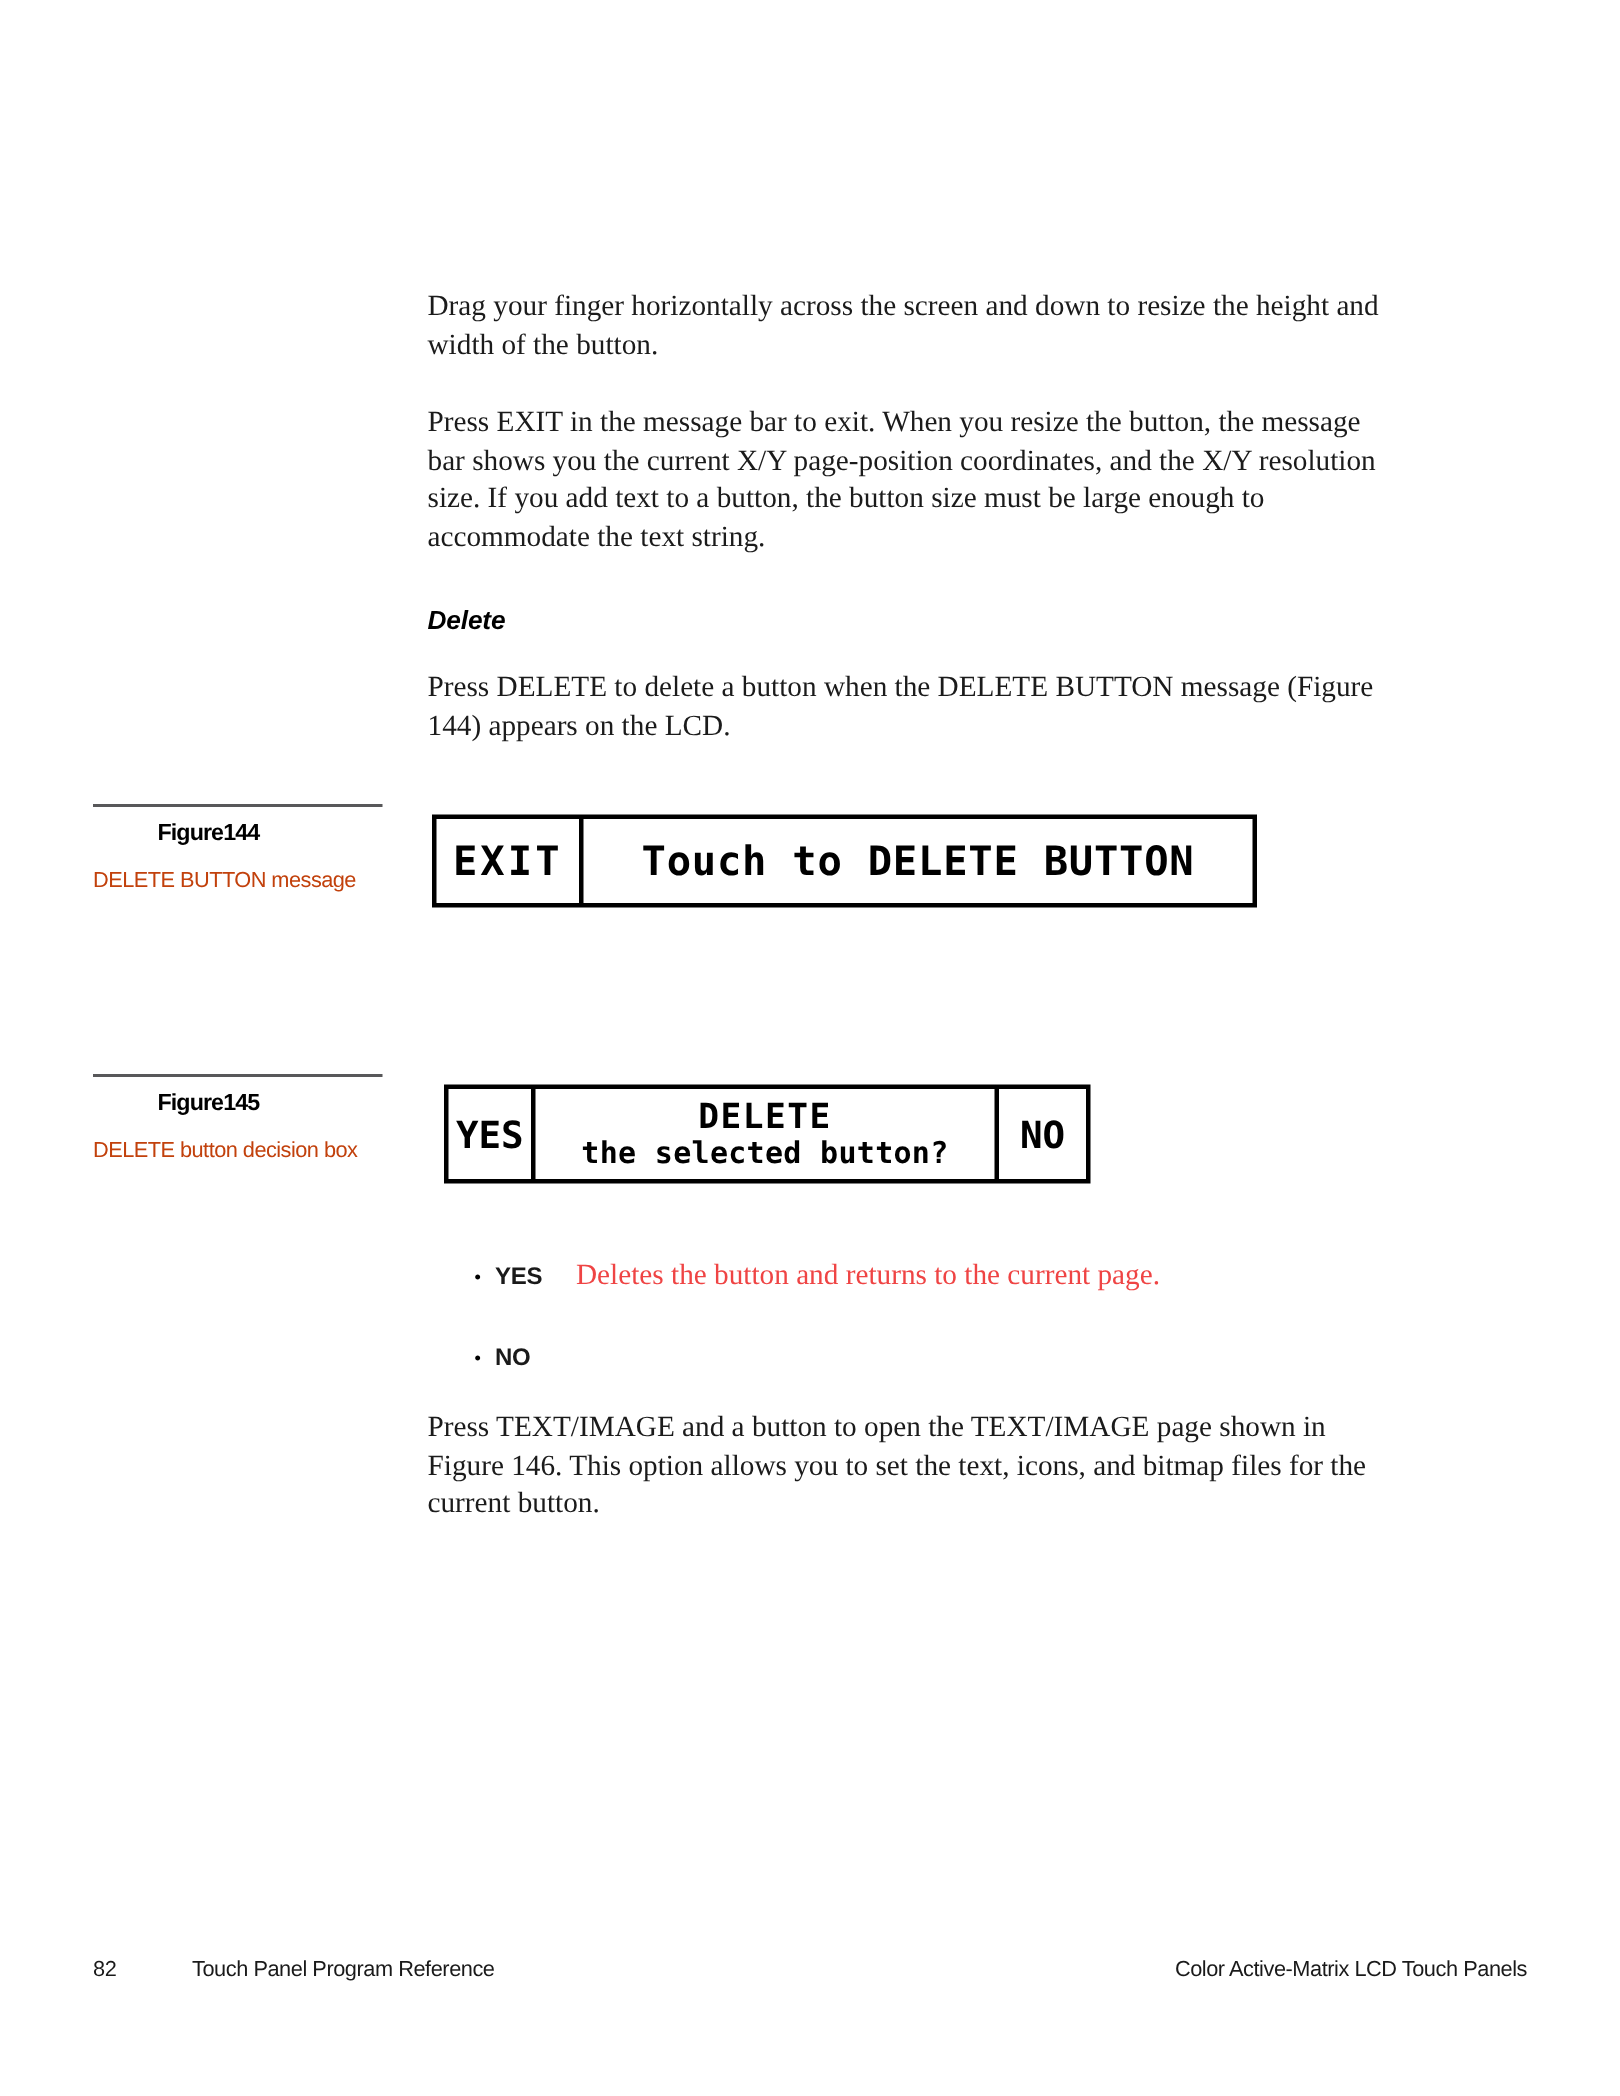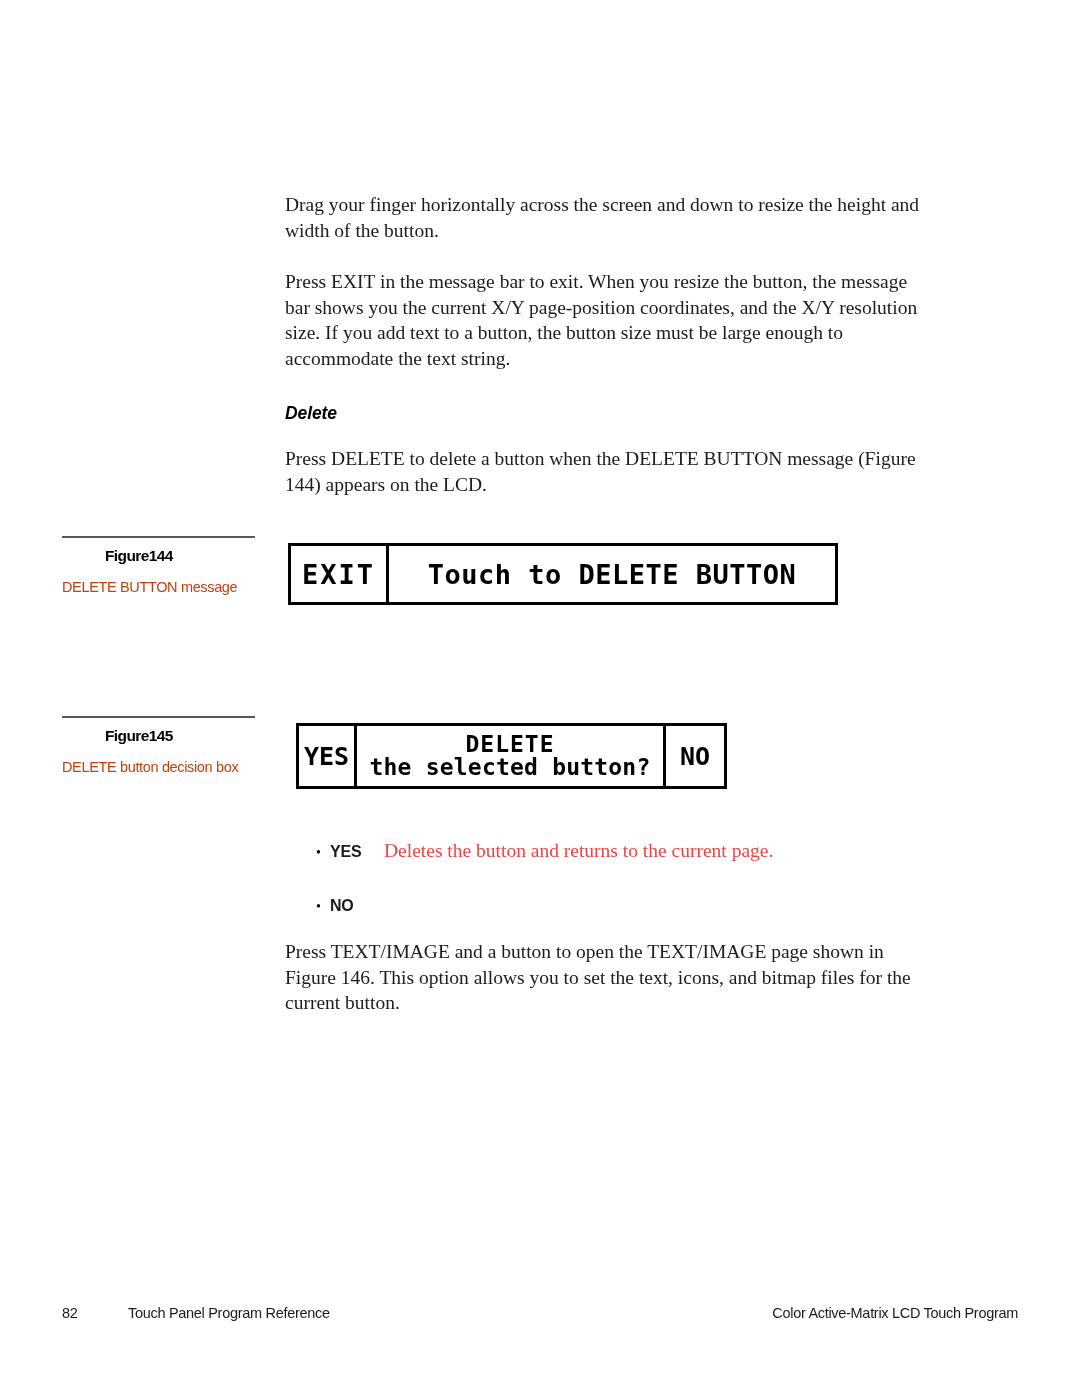--- a/index.html
+++ b/index.html
@@ -137,21 +137,21 @@
     flex-direction: column;
     justify-content: center;
     line-height: 1.02;
   }
   #fig145-mid .ln1 {
     font-size: 23px;
     font-weight: bold;
     letter-spacing: 1px;
   }
   #fig145-mid .ln2 {
-    font-size: 23px;
+    font-size: 20px;
     font-weight: bold;
     letter-spacing: 0.2px;
   }
   #fig145-no {
     width: 61px;
     font-size: 25px;
     font-weight: bold;
   }
 
   
@@ -265,16 +265,16 @@
       <span class="bullet-dot">•</span>
       <span class="bullet-key">NO</span>
     </div>
   </div>
 
   <div class="footer">
     <div class="footer-left">
       <span class="footer-pageno">82</span>
       <span>Touch Panel Program Reference</span>
     </div>
-    <div>Color Active-Matrix LCD Touch Program</div>
+    <div>Color Active-Matrix LCD Touch Panels</div>
   </div>
 
 </div>
 
 </body></html>

